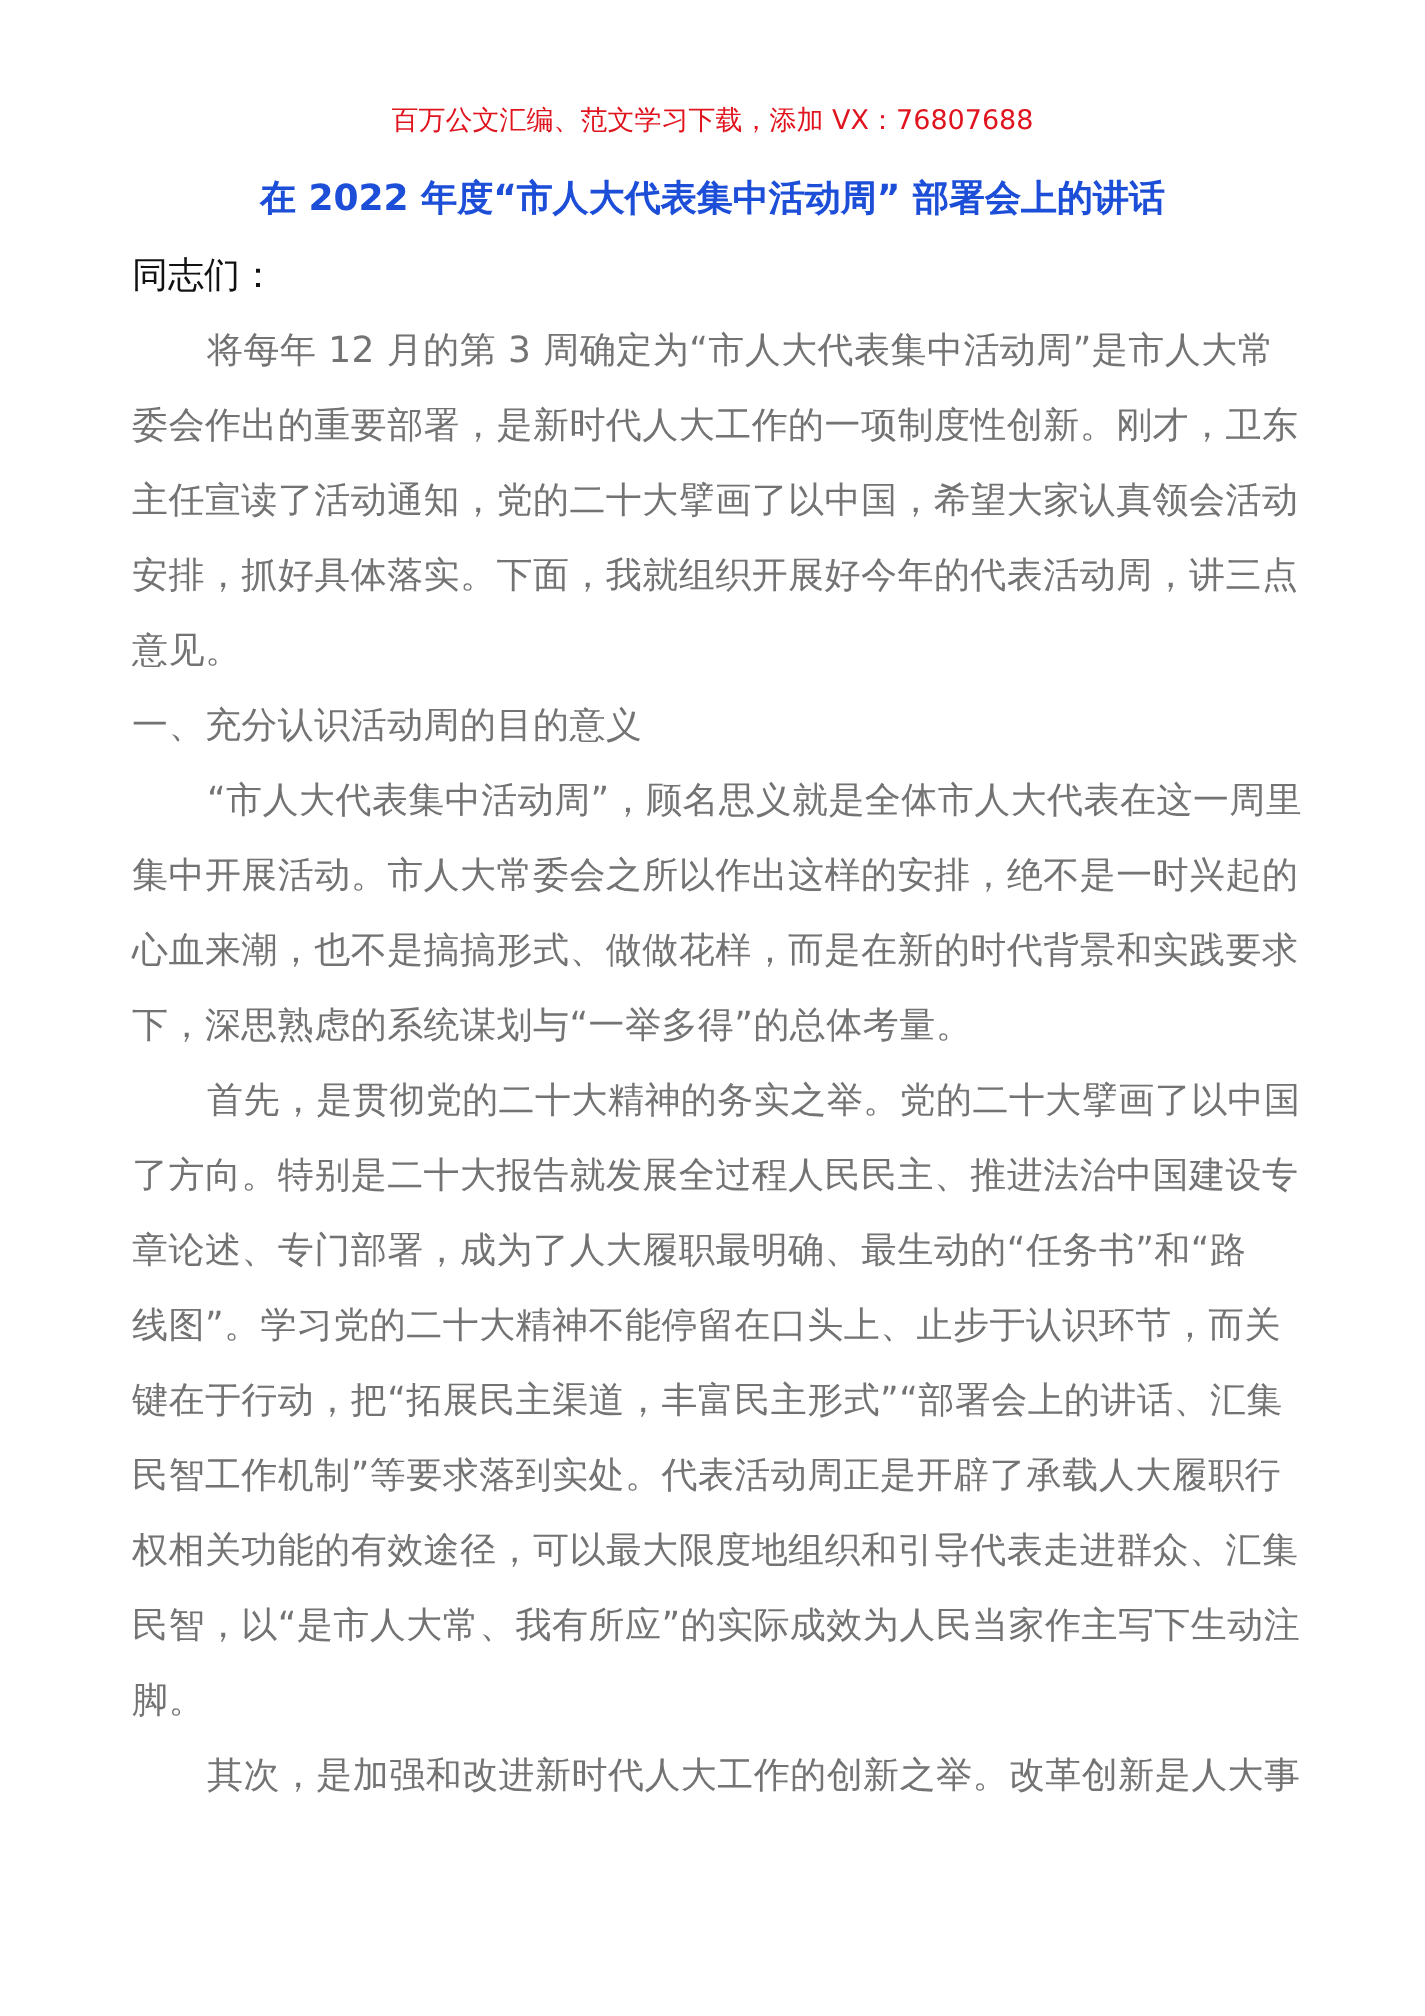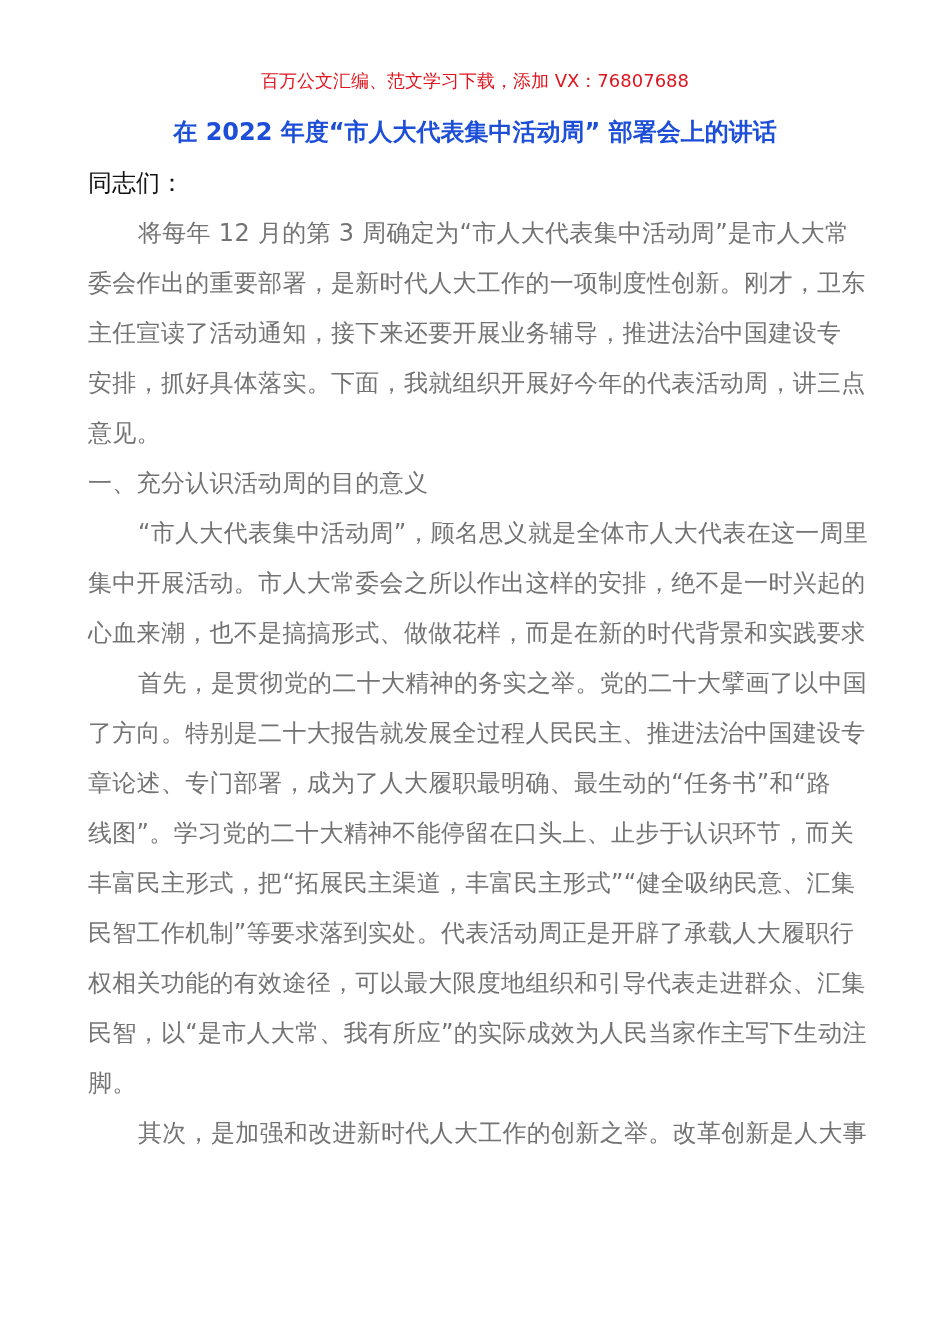--- a/index.html
+++ b/index.html
@@ -20,32 +20,33 @@
 <body>
 
 <div class="page">
   <div class="header-note">百万公文汇编、范文学习下载，添加 VX：76807688</div>
   <div class="title">在 2022 年度“市人大代表集中活动周” 部署会上的讲话</div>
   <div class="body">
     <div class="greeting">同志们：</div>
     <div id="lines">
         <div class="line indent">将每年 12 月的第 3 周确定为“市人大代表集中活动周”是市人大常</div>
         <div class="line">委会作出的重要部署，是新时代人大工作的一项制度性创新。刚才，卫东</div>
-        <div class="line">主任宣读了活动通知，接下来还要开展业务辅导，推进法治中国建设专</div>
+        <div class="line">主任宣读了活动通知，党的二十大擘画了以中国，希望大家认真领会活动</div>
         <div class="line">安排，抓好具体落实。下面，我就组织开展好今年的代表活动周，讲三点</div>
         <div class="line">意见。</div>
         <div class="line">一、充分认识活动周的目的意义</div>
         <div class="line indent">“市人大代表集中活动周”，顾名思义就是全体市人大代表在这一周里</div>
         <div class="line">集中开展活动。市人大常委会之所以作出这样的安排，绝不是一时兴起的</div>
         <div class="line">心血来潮，也不是搞搞形式、做做花样，而是在新的时代背景和实践要求</div>
+        <div class="line">下，深思熟虑的系统谋划与“一举多得”的总体考量。</div>
         <div class="line indent">首先，是贯彻党的二十大精神的务实之举。党的二十大擘画了以中国</div>
         <div class="line">了方向。特别是二十大报告就发展全过程人民民主、推进法治中国建设专</div>
         <div class="line">章论述、专门部署，成为了人大履职最明确、最生动的“任务书”和“路</div>
         <div class="line">线图”。学习党的二十大精神不能停留在口头上、止步于认识环节，而关</div>
-        <div class="line">丰富民主形式，把“拓展民主渠道，丰富民主形式”“健全吸纳民意、汇集</div>
+        <div class="line">键在于行动，把“拓展民主渠道，丰富民主形式”“部署会上的讲话、汇集</div>
         <div class="line">民智工作机制”等要求落到实处。代表活动周正是开辟了承载人大履职行</div>
         <div class="line">权相关功能的有效途径，可以最大限度地组织和引导代表走进群众、汇集</div>
         <div class="line">民智，以“是市人大常、我有所应”的实际成效为人民当家作主写下生动注</div>
         <div class="line">脚。</div>
         <div class="line indent">其次，是加强和改进新时代人大工作的创新之举。改革创新是人大事</div>
       </div>
   </div>
 </div>
 
 </body></html>

